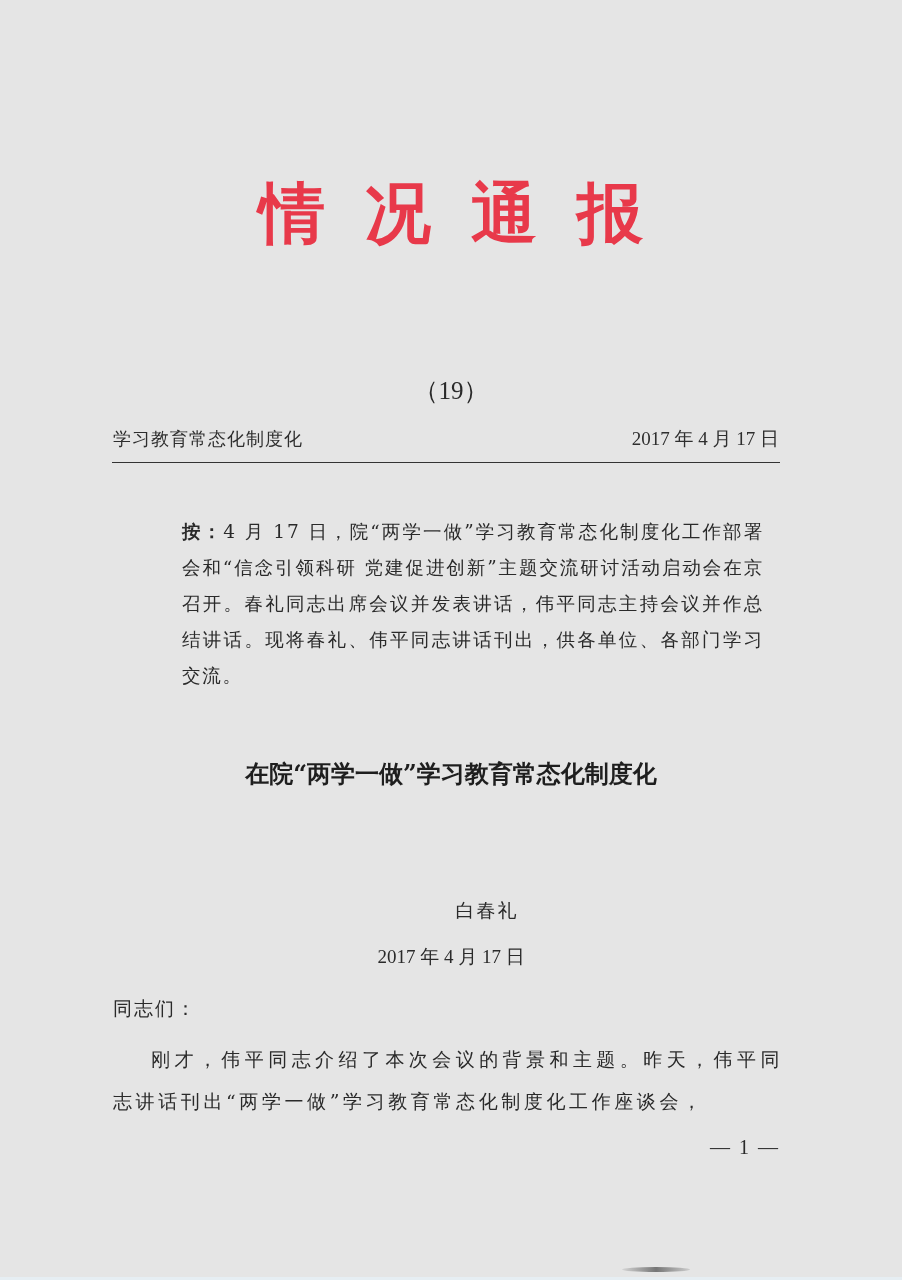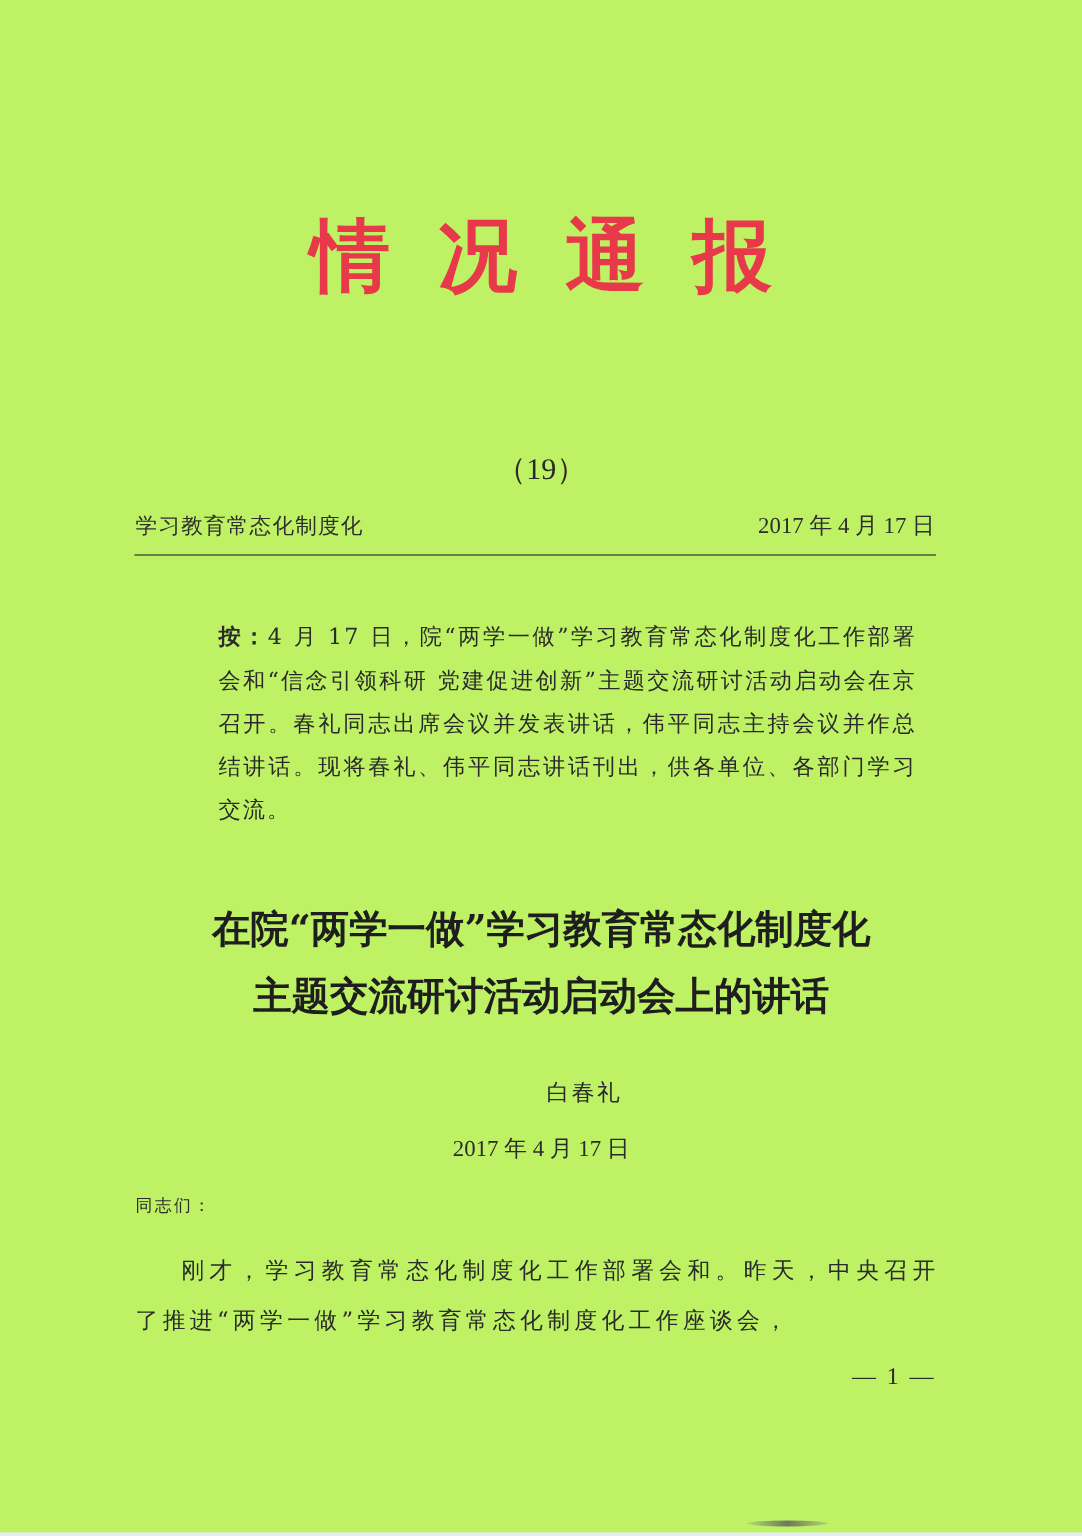--- a/index.html
+++ b/index.html
@@ -12,21 +12,21 @@
       height: 1280px;
       position: relative;
       overflow: hidden;
       font-family: "DejaVu Serif", "Liberation Serif", serif;
       color: #2a2a2a;
     }
     .page {
       position: absolute;
       left: 0; top: 0;
       width: 902px; height: 1280px;
-      background: #bef264;
+      background: #e5e5e5;
     }
     .masthead {
       position: absolute;
       top: 168px;
       left: 0;
       width: 902px;
       text-align: center;
       color: #e8394a;
       font-family: "DejaVu Serif", "Liberation Serif", serif;
       font-weight: bold;
@@ -93,21 +93,21 @@
     }
     .editor-note .lead {
       font-weight: bold;
     }
     .speech-title {
       position: absolute;
       top: 746px;
       left: 100px;
       width: 702px;
       text-align: center;
-      font-size: 32px;
+      font-size: 24px;
       font-weight: bold;
       line-height: 56px;
       color: #1e1e1e;
       font-family: "DejaVu Serif", "Liberation Serif", serif;
     }
     .speech-title div {
       white-space: nowrap;
     }
     .author {
       position: absolute;
@@ -127,21 +127,21 @@
       width: 902px;
       text-align: center;
       font-size: 19px;
       color: #2a2a2a;
       font-family: "Liberation Serif", "DejaVu Serif", serif;
     }
     .salutation {
       position: absolute;
       top: 996px;
       left: 113px;
-      font-size: 14px;
+      font-size: 19px;
       letter-spacing: 2px;
       color: #2a2a2a;
     }
     .body-text {
       position: absolute;
       top: 1038px;
       left: 113px;
       width: 670px;
       font-size: 19px;
       line-height: 42px;
@@ -199,30 +199,29 @@
   </div>
 
   <div class="rule"></div>
 
   <div class="editor-note">
     <span class="lead">按：</span><span>4 月 17 日，院“两学一做”学习教育常态化制度化工作部署会和“信念引领科研 党建促进创新”主题交流研讨活动启动会在京召开。春礼同志出席会议并发表讲话，伟平同志主持会议并作总结讲话。现将春礼、伟平同志讲话刊出，供各单位、各部门学习交流。</span>
   </div>
 
   <div class="speech-title">
     <div>在院“两学一做”学习教育常态化制度化</div>
-    <div>主题交流研讨活动启动会上的讲话</div>
   </div>
 
   <div class="author">白春礼</div>
 
   <div class="speech-date">2017 年 4 月 17 日</div>
 
   <div class="salutation">同志们：</div>
 
   <div class="body-text">
-    <p>刚才，学习教育常态化制度化工作部署会和。昨天，中央召开了推进“两学一做”学习教育常态化制度化工作座谈会，</p>
+    <p>刚才，伟平同志介绍了本次会议的背景和主题。昨天，伟平同志讲话刊出“两学一做”学习教育常态化制度化工作座谈会，</p>
   </div>
 
   <div class="page-number">— 1 —</div>
 
   <div class="scan-smudge"></div>
   <div class="scan-edge"></div>
 </div>
 
 </body></html>

